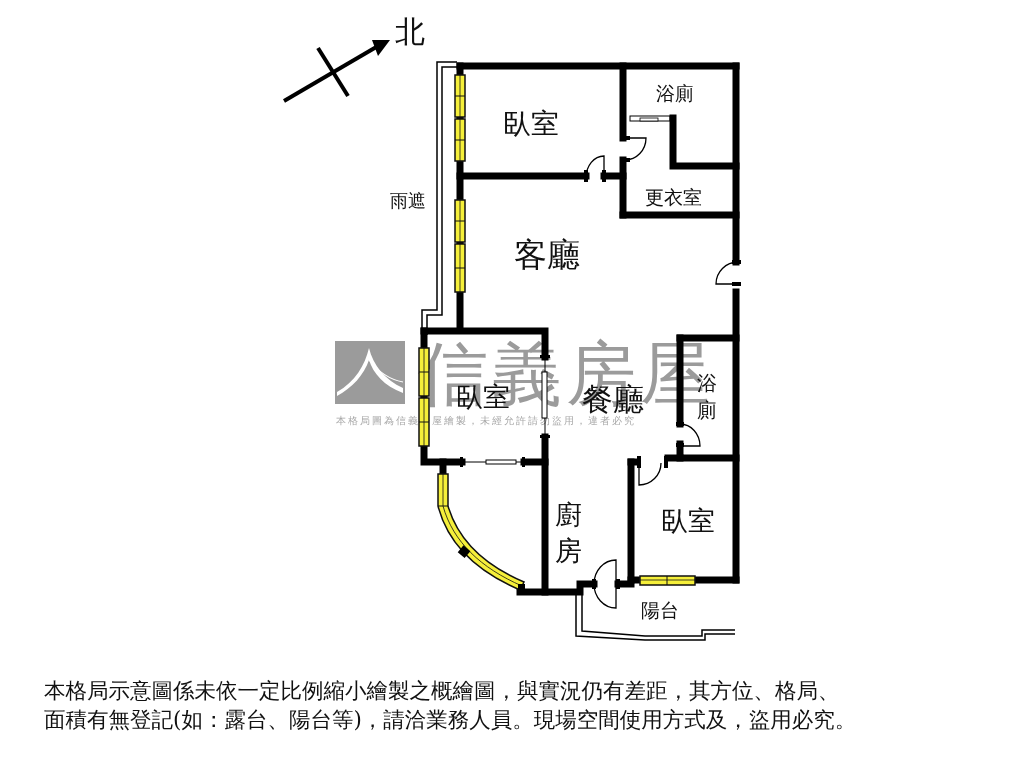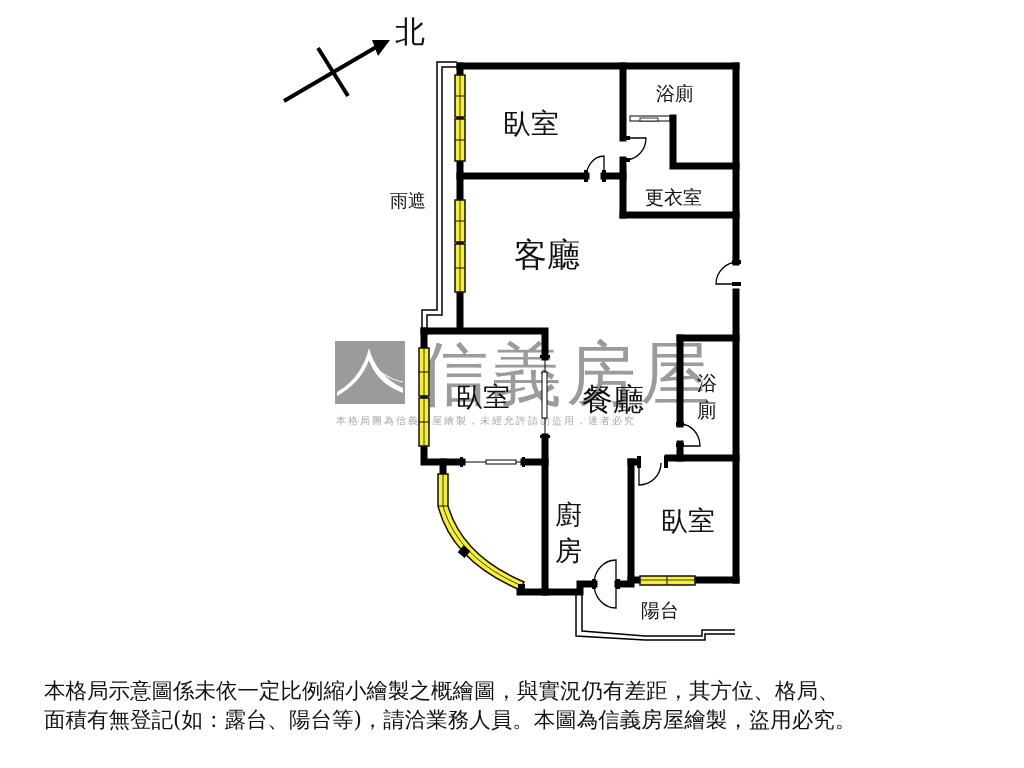--- a/index.html
+++ b/index.html
@@ -165,14 +165,14 @@
     <text class="room-label" x="697" y="417" font-size="20">廁</text>
     <text class="room-label" x="555" y="524" font-size="27">廚</text>
     <text class="room-label" x="555" y="560" font-size="27">房</text>
     <text class="room-label" x="661" y="530" font-size="27">臥室</text>
     <text class="room-label" x="641" y="617" font-size="19">陽台</text>
   </g>
 </svg>
 
 <div id="disclaimer">
   <div>本格局示意圖係未依一定比例縮小繪製之概繪圖，與實況仍有差距，其方位、格局、</div>
-  <div>面積有無登記(如：露台、陽台等)，請洽業務人員。本圖為信義房屋繪製，盜用必究。</div>
+  <div>面積有無登記(如：露台、陽台等)，請洽業務人員。現場空間使用方式及，盜用必究。</div>
 </div>
 
 </body></html>

